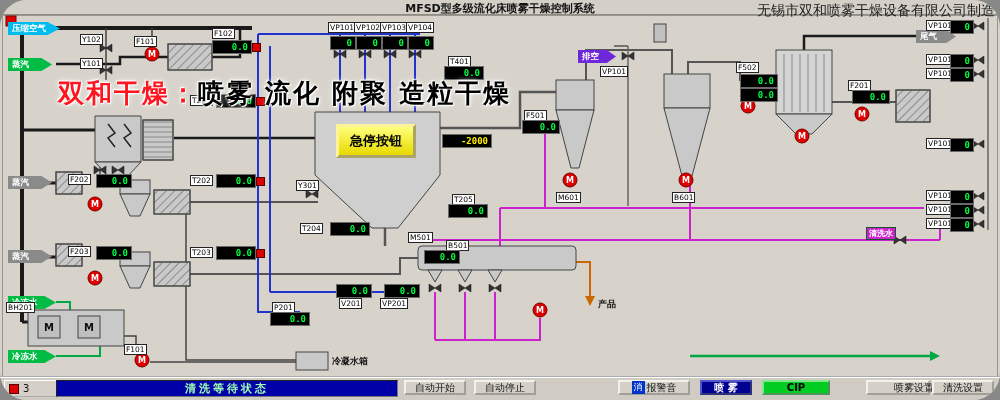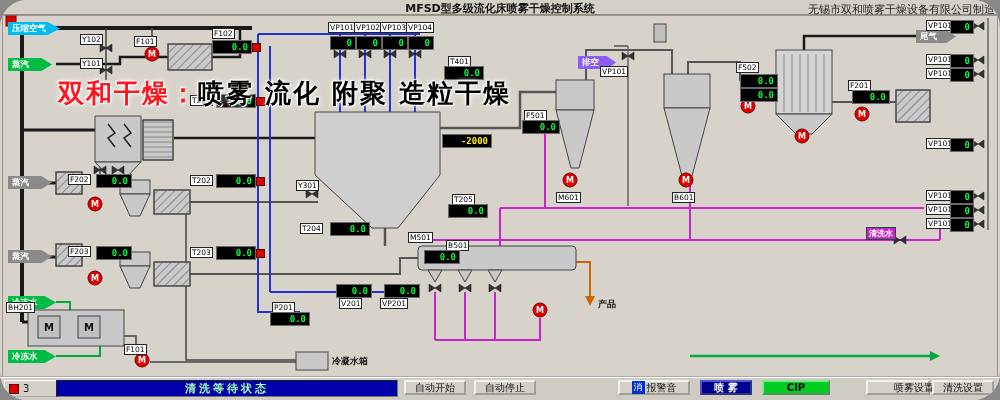--- a/index.html
+++ b/index.html
@@ -2,21 +2,21 @@
 <html><head>
 <meta charset="utf-8">
 <style>
   html,body{margin:0;padding:0;background:#888;}
   .screen{position:relative;width:1000px;height:400px;background:#d7d3cb;overflow:hidden;
           font-family:"DejaVu Sans","Liberation Sans",sans-serif;border-radius:27px;}
   
   .titlebar{position:absolute;left:0;top:0;width:100%;height:14px;background:#d4d0c8;
             border-bottom:1px solid #8f8c85;z-index:40;}
   .title{position:absolute;left:0;width:100%;text-align:center;top:1px;font-size:11px;font-weight:bold;color:#111;}
-  .mfr{position:absolute;right:5px;top:2px;font-size:11px;color:#222;margin-left:20px;}
+  .mfr{position:absolute;right:5px;top:2px;font-size:14px;color:#222;margin-left:20px;}
   
   .frame{position:absolute;left:2px;top:15px;right:2px;bottom:23px;border:1px solid #9a968e;z-index:5;}
   svg.pipelayer{position:absolute;left:0;top:0;width:1000px;height:400px;z-index:10;pointer-events:none;}
   #overlay{position:absolute;left:0;top:0;width:1000px;height:400px;z-index:20;}
   
   .tag{position:absolute;background:#fff;border:1px solid #222;color:#000;font-size:7.5px;
        line-height:9px;padding:0 1px;white-space:nowrap;z-index:22;}
   
   .disp{position:absolute;height:10px;background:#000;border:1px solid #6a6a6a;color:#00ff41;
         font:bold 9px "DejaVu Sans Mono","Liberation Mono",monospace;text-align:right;
@@ -284,27 +284,28 @@
       <div class="disp" style="left: 950px; top: 138px; width: 18px; color: rgb(0, 255, 65);">0</div>
       <div class="disp" style="left: 950px; top: 190px; width: 18px; color: rgb(0, 255, 65);">0</div>
       <div class="disp" style="left: 950px; top: 204px; width: 18px; color: rgb(0, 255, 65);">0</div>
       <div class="disp" style="left: 950px; top: 218px; width: 18px; color: rgb(0, 255, 65);">0</div>
       <div class="flow-arrow" style="left: 8px; top: 22px; width: 52px; background: rgb(0, 187, 238);">压缩空气</div>
       <div class="flow-arrow" style="left: 8px; top: 58px; width: 44px; background: rgb(0, 187, 68);">蒸汽</div>
       <div class="flow-arrow" style="left: 8px; top: 176px; width: 44px; background: rgb(138, 138, 138);">蒸汽</div>
       <div class="flow-arrow" style="left: 8px; top: 250px; width: 44px; background: rgb(138, 138, 138);">蒸汽</div>
       <div class="flow-arrow" style="left: 8px; top: 296px; width: 48px; background: rgb(0, 187, 68);">冷冻水</div>
       <div class="flow-arrow" style="left: 8px; top: 350px; width: 48px; background: rgb(0, 187, 68);">冷冻水</div>
-      <div class="flow-arrow" style="left: 578px; top: 56px; width: 38px; background: #8b5cf6; font-family: Liberation Mono, monospace;">排空</div>
+      <div class="flow-arrow" style="left: 578px; top: 50px; width: 38px; background: #6d28d9; font-family: Liberation Mono, monospace;">排空</div>
       <div class="flow-arrow" style="left: 916px; top: 30px; width: 40px; background: rgb(138, 138, 138);">尾气</div>
       <div class="lbl" style="left: 598px; top: 298px;">产品</div>
       <div class="lbl" style="left: 332px; top: 355px;">冷凝水箱</div>
       <div class="lbl magenta" style="left: 866px; top: 227px;">清洗水</div>
     </div>
 
+  <div class="estop">急停按钮</div>
 
   <div class="wm">
     <span class="lead">双和干燥：</span><span class="body">喷雾 流化 附聚 造粒干燥</span>
   </div>
 
   <div class="bottombar" id="bottombar">
     <div class="counter">
       <span class="chip"></span>
       <span>3</span>
     </div>

